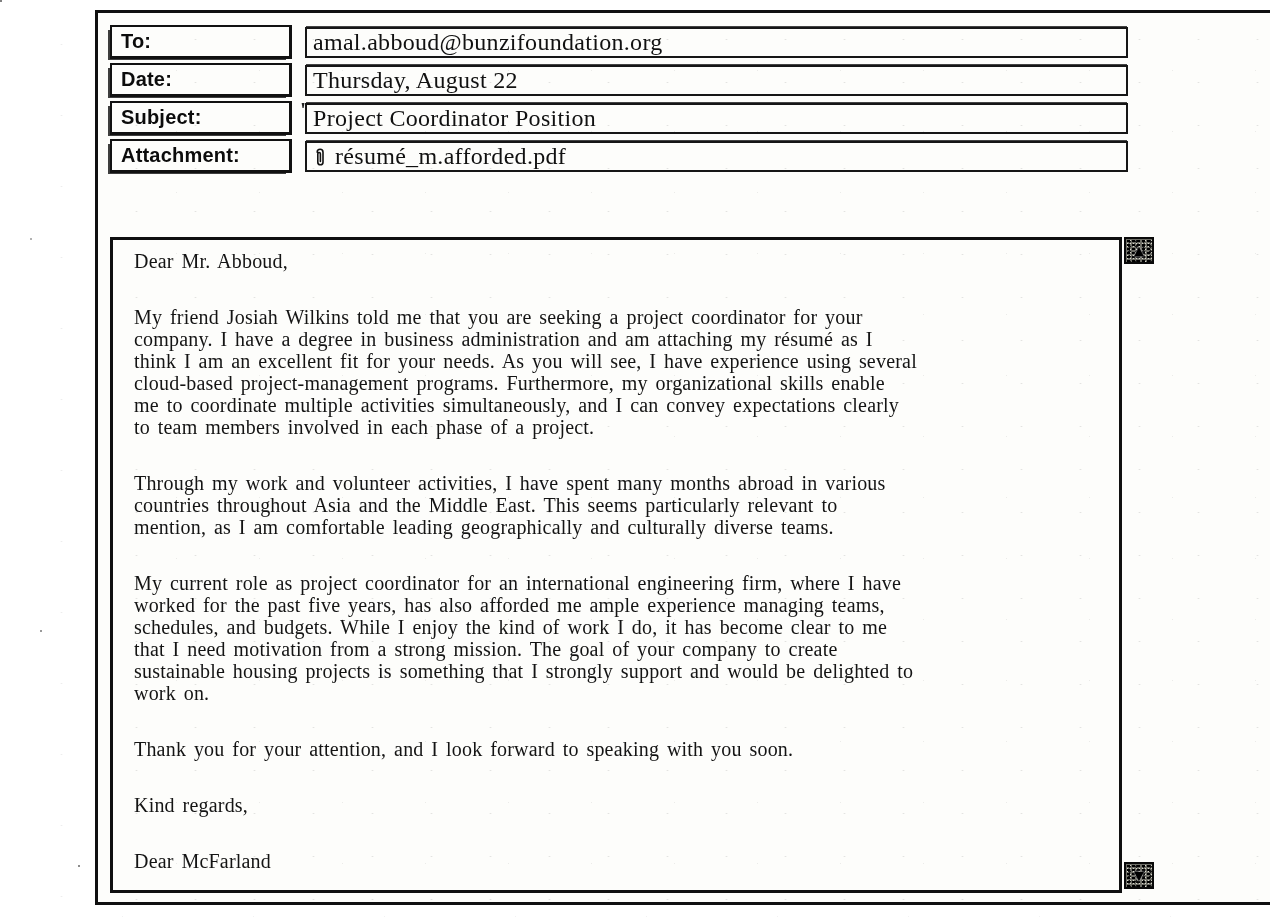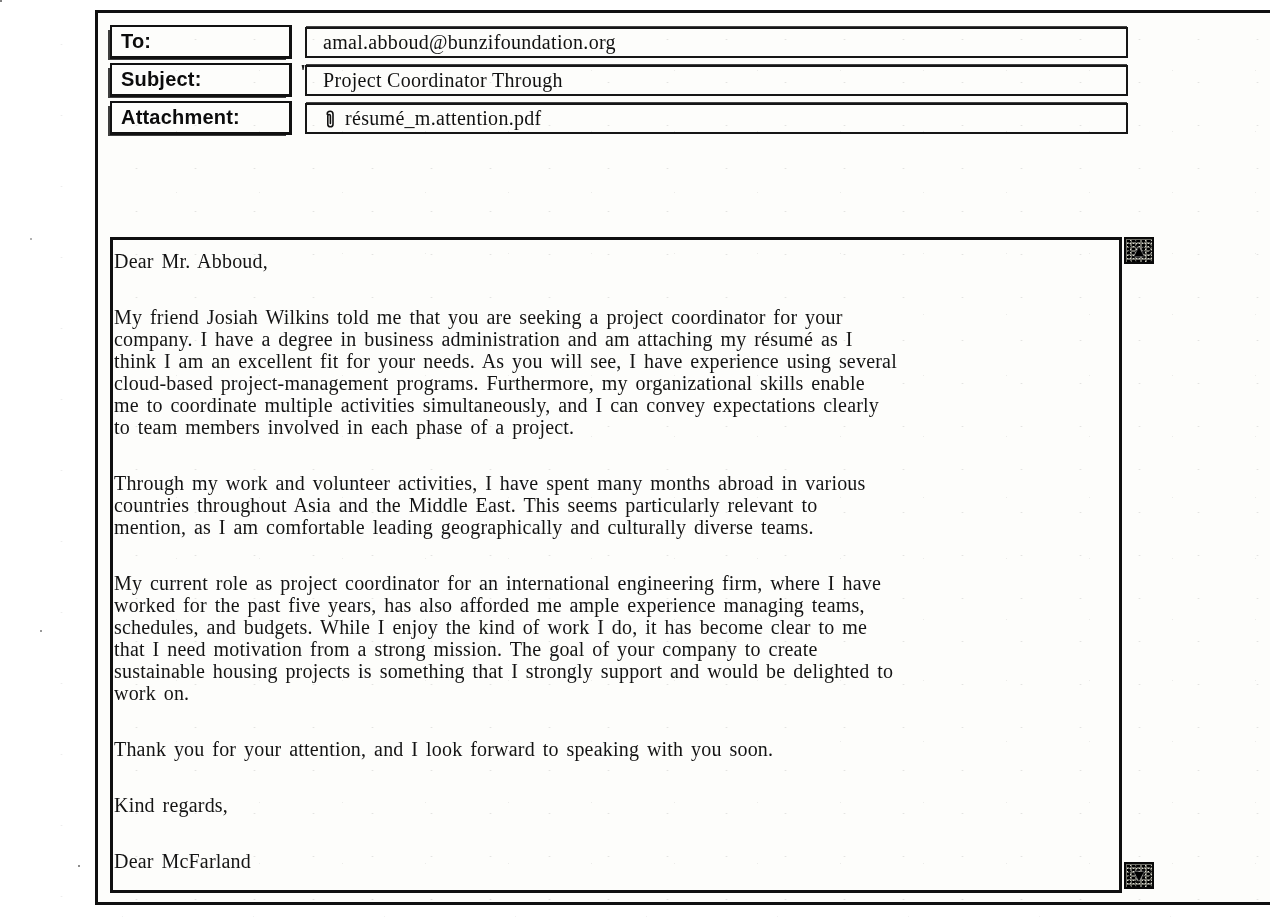--- a/index.html
+++ b/index.html
@@ -57,44 +57,44 @@
     color: #0c0c0c;
     display: flex; align-items: center;
     padding-left: 9px;
   }
   .hvalue {
     box-sizing: border-box;
     height: 31px;
     align-self: center;
     border: 2px solid #161616;
     box-shadow: 0 -2px 0 -1px #444;
-    font-size: 20px;
+    font-size: 24px;
     letter-spacing: 0.3px;
     color: #111;
     display: flex; align-items: center; gap: 8px;
-    padding-left: 16px;
+    padding-left: 6px;
     white-space: nowrap; overflow: hidden;
     background: transparent;
     cursor: text;
   }
   .artifact {
     position: absolute; left: 190px; top: -4px;
     font-size: 22px; font-weight: bold; color: #222;
   }
   .clip-icon { display: inline-flex; align-items: center; margin-top: 1px; }
   .body-area {
     position: absolute; left: 12px; top: 224px;
     width: 1046px; height: 656px;
     display: flex;
   }
   .body-box {
     box-sizing: border-box;
     width: 1012px; height: 656px;
     border: 3px solid #101010;
-    padding: 10px 8px 0 1px;
+    padding: 10px 8px 0 21px;
     overflow: hidden;
     cursor: text;
   }
   .body-box p {
     margin: 0 0 34px 0;
     font-size: 20px;
     line-height: 22px;
     letter-spacing: 0.2px;
     word-spacing: 2.6px;
     color: #141414;
@@ -132,36 +132,40 @@
 <div class="window">
 
   <div class="header">
 
     <div class="hrow">
       <div class="hlabel">To:</div>
       <div class="hvalue">amal.abboud@bunzifoundation.org</div>
     </div>
 
 
+    <div class="hrow">
+      <div class="hlabel">Date:</div>
+      <div class="hvalue">Thursday, August 22</div>
+    </div>
 
     <div class="hrow">
       <div class="hlabel">Subject:</div>
       <span class="artifact">'</span>
-      <div class="hvalue">Project Coordinator Through</div>
+      <div class="hvalue">Project Coordinator Position</div>
     </div>
 
     <div class="hrow">
       <div class="hlabel">Attachment:</div>
       <div class="hvalue">
         <span class="clip-icon">
           <svg width="14" height="22" viewBox="0 0 14 22" aria-hidden="true">
             <path d="M4.2 6.2 a2.9 2.9 0 0 1 5.8 0 l0 10 a2.6 2.6 0 0 1 -5.2 0 l0 -8.4 a1.3 1.3 0 0 1 2.6 0 l0 7.6" fill="none" stroke="#111" stroke-width="1.6" stroke-linecap="round"></path>
           </svg>
         </span>
-        <span>résumé_m.attention.pdf</span>
+        <span>résumé_m.afforded.pdf</span>
       </div>
     </div>
 
   </div>
 
   <div class="body-area">
 
     <div class="body-box">
       <p>Dear Mr. Abboud,</p>
       <p>My friend Josiah Wilkins told me that you are seeking a project coordinator for your

